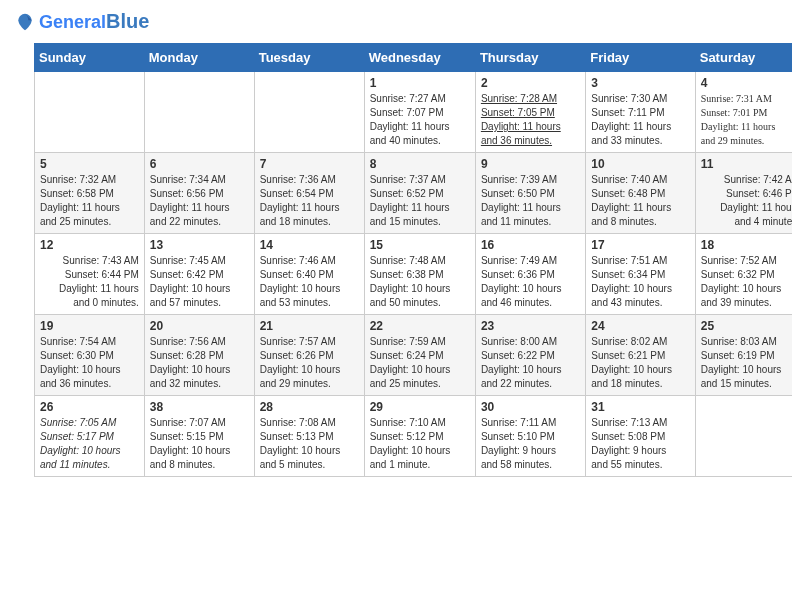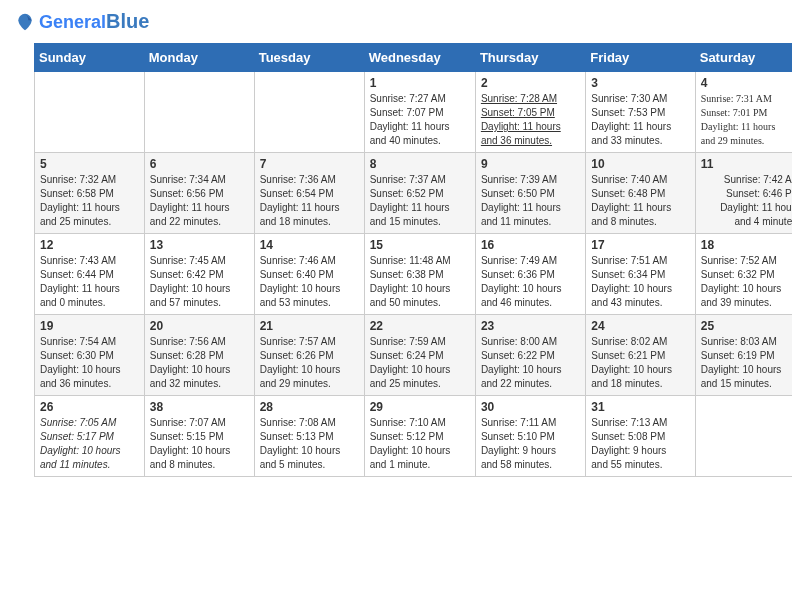--- a/index.html
+++ b/index.html
@@ -127,21 +127,21 @@
         <td>
           <div class="day-num">2</div>
           <div class="day-info" style="white-space: pre-line; text-decoration: underline;">Sunrise: 7:28 AM
 Sunset: 7:05 PM
 Daylight: 11 hours
 and 36 minutes.</div>
         </td>
         <td>
           <div class="day-num">3</div>
           <div class="day-info" style="white-space: pre-line;">Sunrise: 7:30 AM
-Sunset: 7:53 PM
+Sunset: 7:11 PM
 Daylight: 11 hours
 and 33 minutes.</div>
         </td>
         <td>
           <div class="day-num">4</div>
           <div class="day-info" style="white-space: pre-line; font-family: Liberation Serif, serif;">Sunrise: 7:31 AM
 Sunset: 7:01 PM
 Daylight: 11 hours
 and 29 minutes.</div>
         </td>
@@ -193,42 +193,42 @@
           <div class="day-num">11</div>
           <div class="day-info" style="white-space: pre-line; text-align: right;">Sunrise: 7:42 AM
 Sunset: 6:46 PM
 Daylight: 11 hours
 and 4 minutes.</div>
         </td>
       </tr>
       <tr class="row-odd">
         <td>
           <div class="day-num">12</div>
-          <div class="day-info" style="white-space: pre-line;">Sunrise: 7:43 AM
+          <div class="day-info" style="white-space: pre-line; text-align: right;">Sunrise: 7:43 AM
 Sunset: 6:44 PM
 Daylight: 11 hours
 and 0 minutes.</div>
         </td>
         <td>
           <div class="day-num">13</div>
           <div class="day-info" style="white-space: pre-line;">Sunrise: 7:45 AM
 Sunset: 6:42 PM
 Daylight: 10 hours
 and 57 minutes.</div>
         </td>
         <td>
           <div class="day-num">14</div>
           <div class="day-info" style="white-space: pre-line;">Sunrise: 7:46 AM
 Sunset: 6:40 PM
 Daylight: 10 hours
 and 53 minutes.</div>
         </td>
         <td>
           <div class="day-num">15</div>
-          <div class="day-info" style="white-space: pre-line;">Sunrise: 11:48 AM
+          <div class="day-info" style="white-space: pre-line;">Sunrise: 7:48 AM
 Sunset: 6:38 PM
 Daylight: 10 hours
 and 50 minutes.</div>
         </td>
         <td>
           <div class="day-num">16</div>
           <div class="day-info" style="white-space: pre-line;">Sunrise: 7:49 AM
 Sunset: 6:36 PM
 Daylight: 10 hours
 and 46 minutes.</div>

